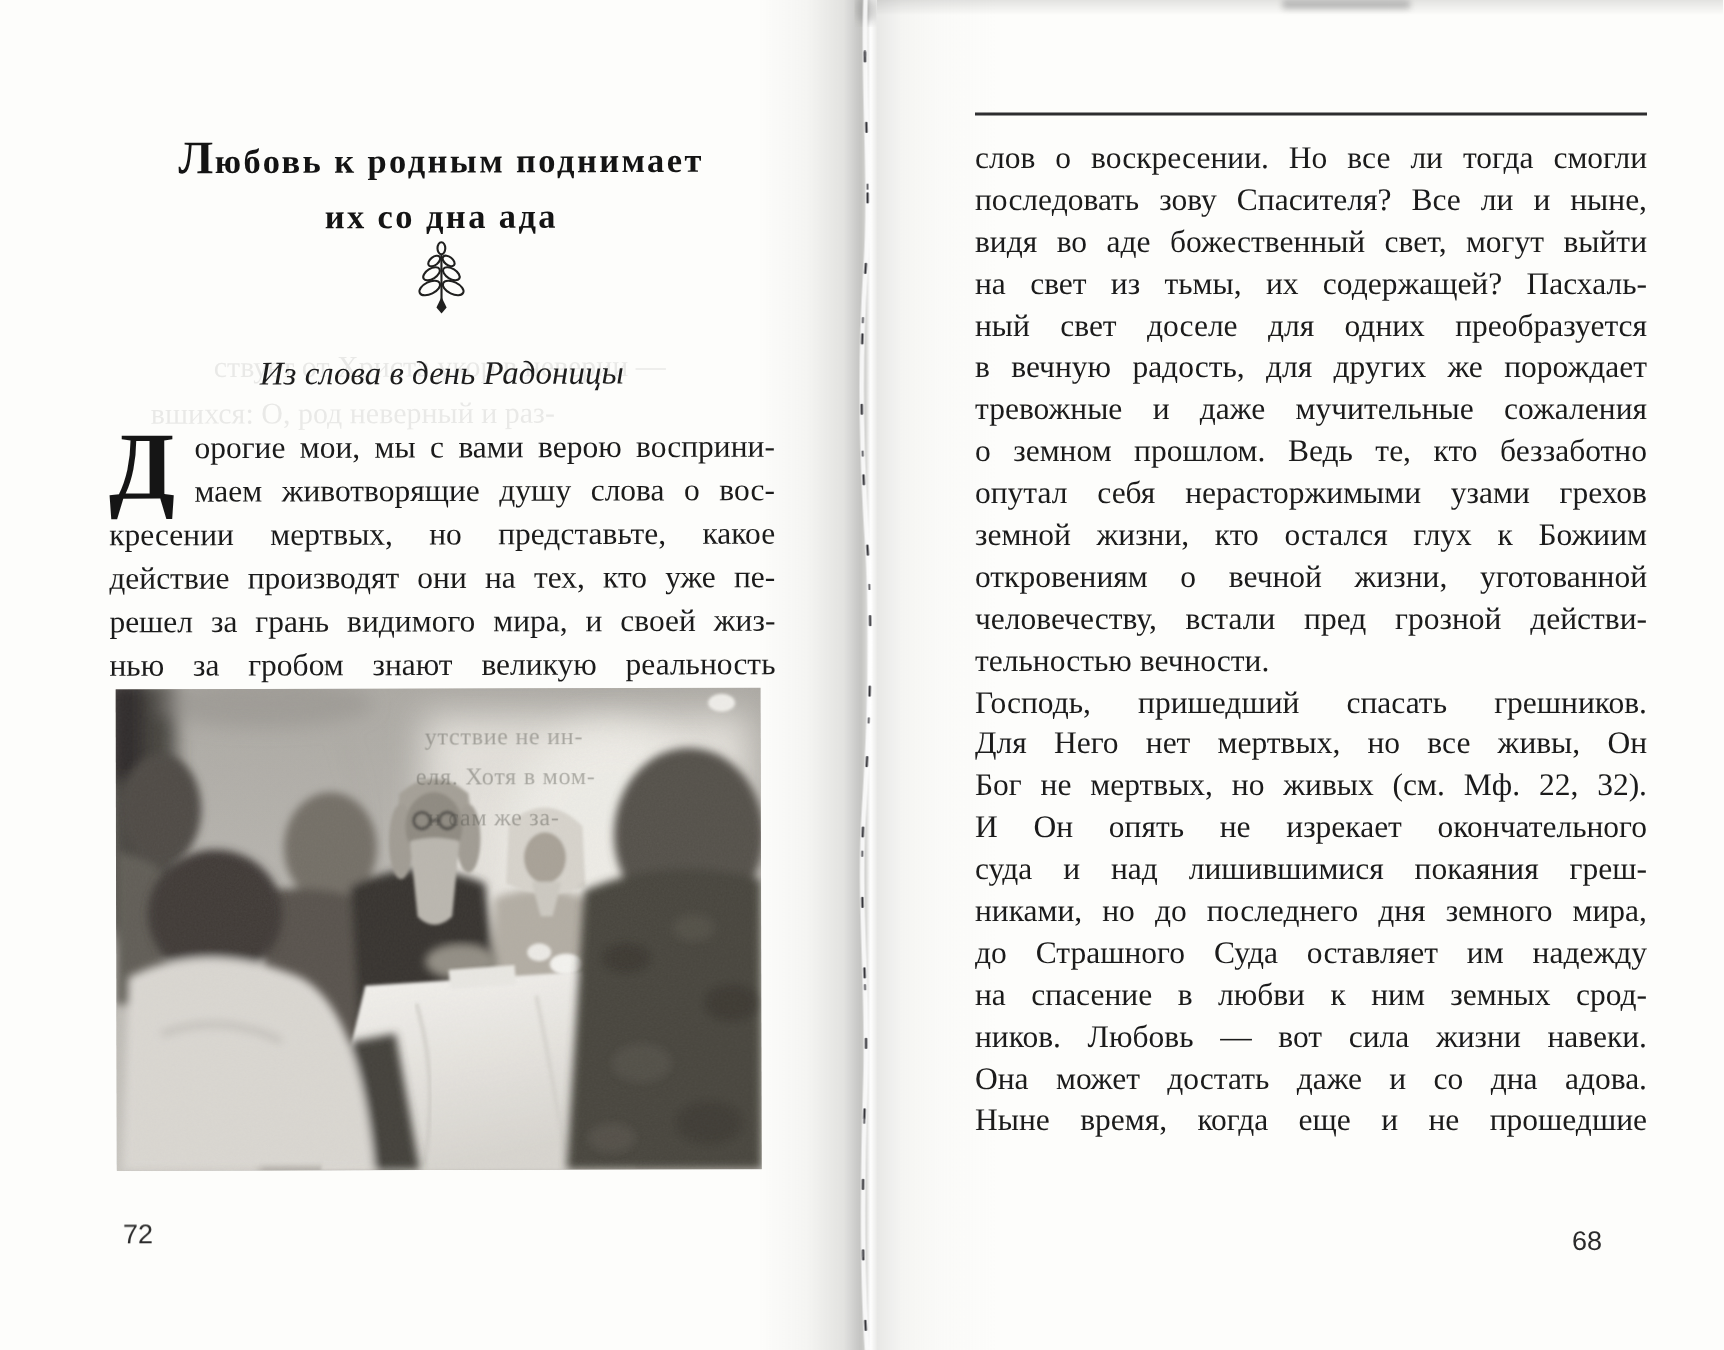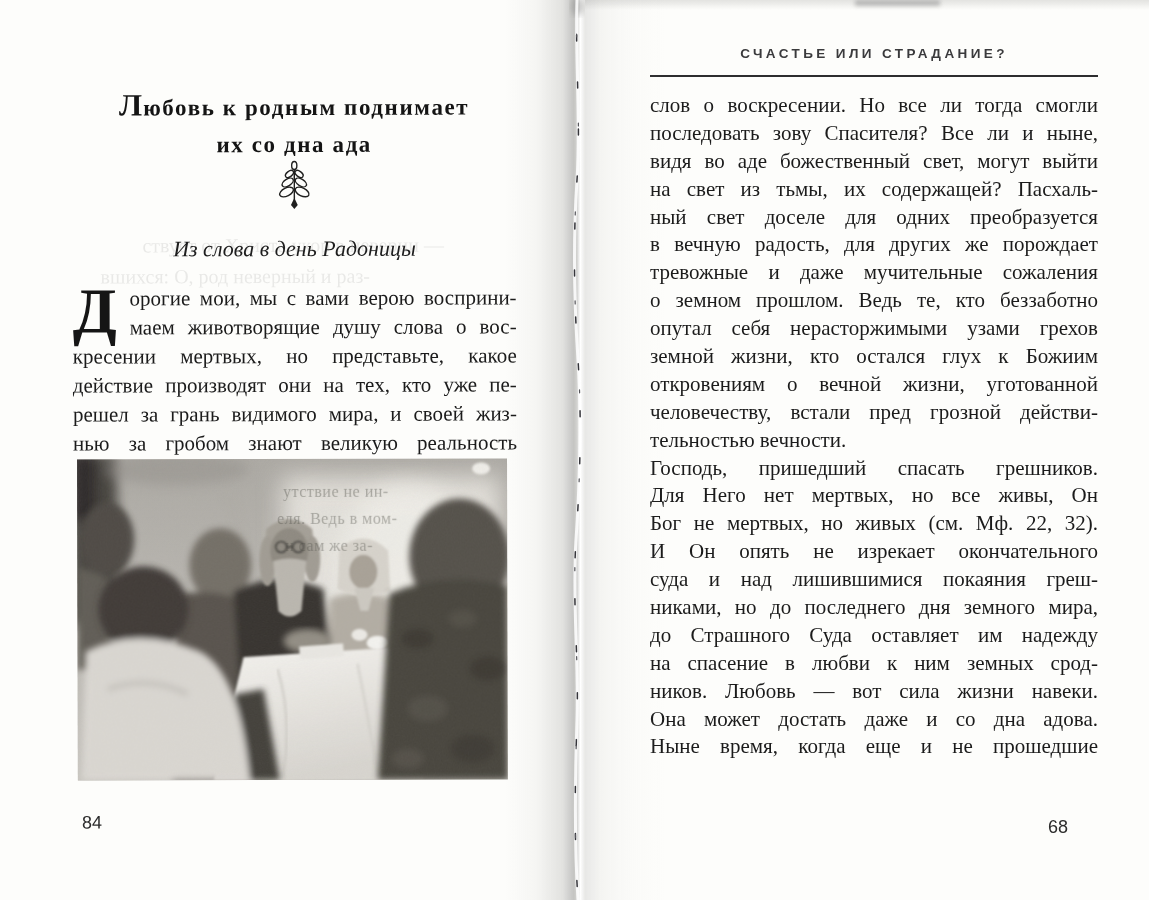--- a/index.html
+++ b/index.html
@@ -214,29 +214,28 @@
         <ellipse cx="395" cy="290" rx="22" ry="14" fill="#2b2823"></ellipse>
         <ellipse cx="330" cy="300" rx="16" ry="10" fill="#5b574f"></ellipse>
       </g>
 
       <ellipse cx="404" cy="10" rx="9" ry="6" fill="#efede8" filter="url(#b1)"></ellipse>
       <rect width="430" height="321" filter="url(#grain)" opacity="0.55"></rect>
       <rect width="430" height="321" fill="#ffffff" opacity="0.04"></rect>
     </svg>
 
     <span class="photo-ghost" style="top:24px;left:206px">утствие не ин-</span>
-    <span class="photo-ghost" style="top:51px;left:200px">еля. Ведь в мом-</span>
+    <span class="photo-ghost" style="top:51px;left:200px">еля. Хотя в мом-</span>
     <span class="photo-ghost" style="top:78px;left:208px">и сам же за-</span>
   </figure>
 
-  <div class="pagenum pagenum-left">84</div>
+  <div class="pagenum pagenum-left">72</div>
 </div>
 
 <div class="page page-right">
-  <div class="running-header">СЧАСТЬЕ ИЛИ СТРАДАНИЕ?</div>
   <div class="header-rule"></div>
   <div class="lines right-lines">
       <div class="line">слов о воскресении. Но все ли тогда смогли</div>
       <div class="line">последовать зову Спасителя? Все ли и ныне,</div>
       <div class="line">видя во аде божественный свет, могут выйти</div>
       <div class="line">на свет из тьмы, их содержащей? Пасхаль-</div>
       <div class="line">ный свет доселе для одних преобразуется</div>
       <div class="line">в вечную радость, для других же порождает</div>
       <div class="line">тревожные и даже мучительные сожаления</div>
       <div class="line">о земном прошлом. Ведь те, кто беззаботно</div>

